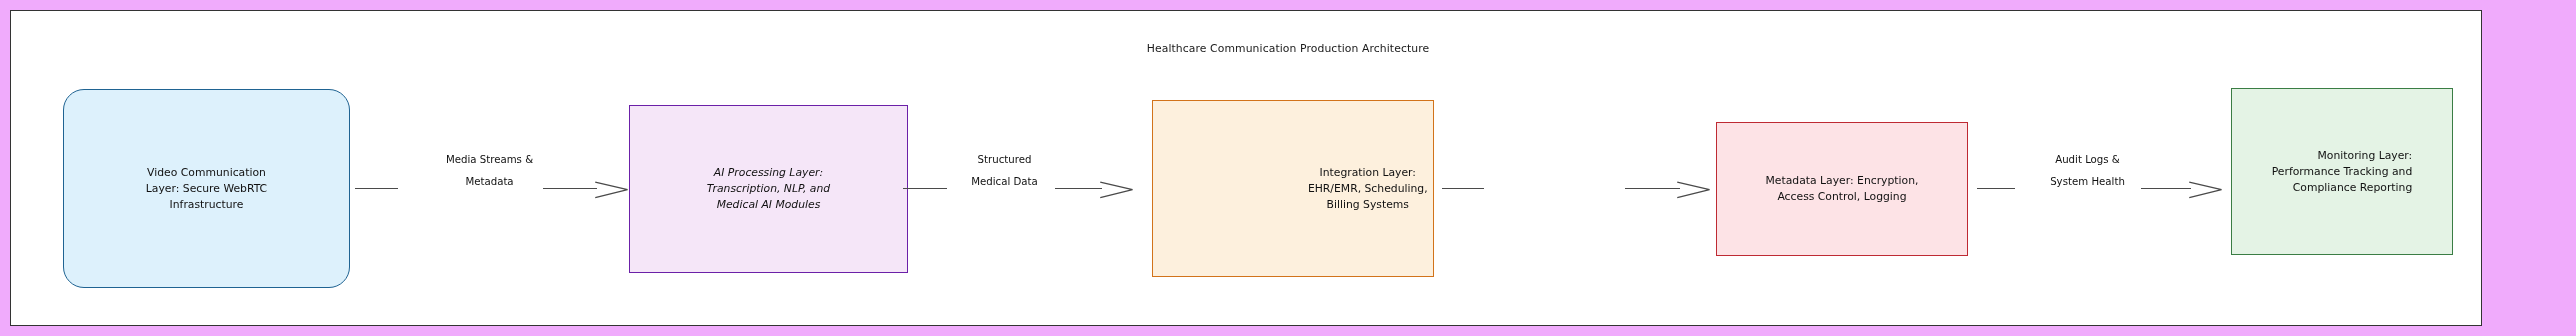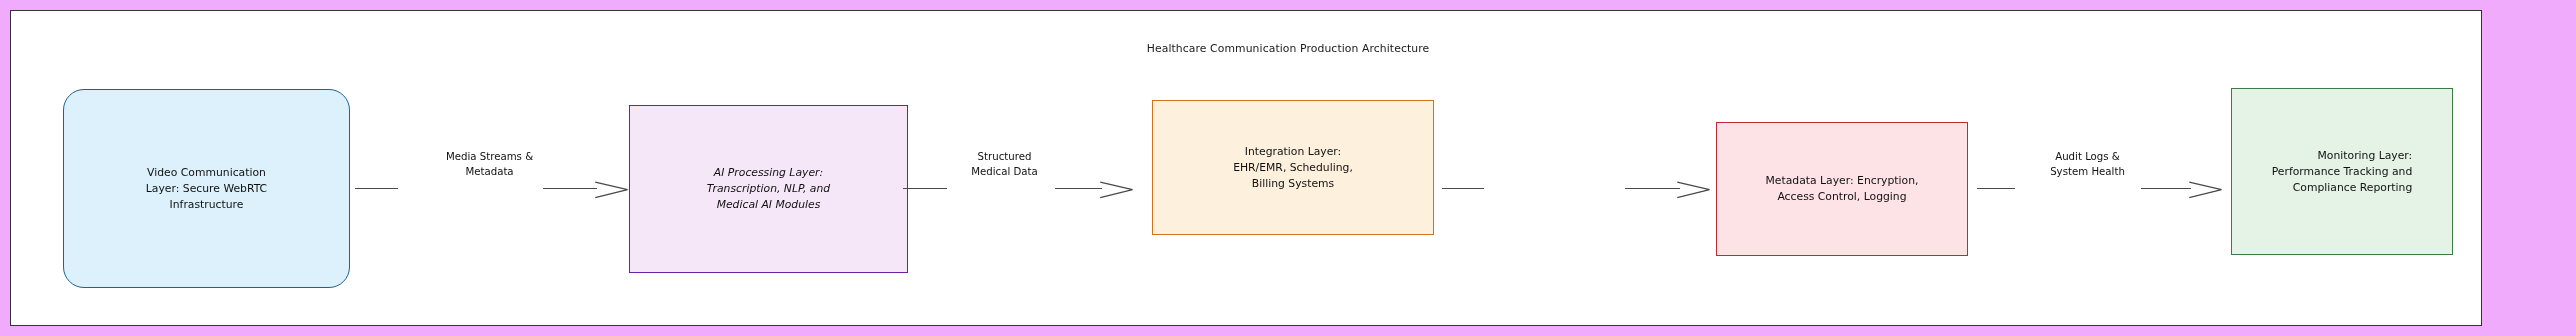--- a/index.html
+++ b/index.html
@@ -51,21 +51,21 @@
   .node-label {
     font-size: 10.8px;
     line-height: 16px;
     color: #111111;
     padding: 0 5.4px;
     white-space: pre-line;
   }
   
   #node-video      { left: 63px;  top: 89px; width: 287px; height: 199px; border-radius: 21px; }
   #node-ai         { left: 629px; top: 105px; width: 279px; height: 168px; }
-  #node-integration{ left: 1152px; top: 100px; width: 282px; height: 135px; }
+  #node-integration{ left: 1152px; top: 100px; width: 282px; height: 177px; justify-content: flex-end; }
   #node-security   { left: 1716px; top: 122px; width: 252px; height: 134px; }
   #node-monitoring { left: 2231px; top: 88px; width: 222px; height: 167px; text-align: right; }
 
   
   .edge {
     position: absolute;
     height: 59px;
     top: 159px;
   }
   .edge-line-left,
@@ -75,21 +75,21 @@
     height: 0;
     border-top: 1.1px solid #4a4a4a;
   }
   .edge-label {
     position: absolute;
     left: 0;
     top: 0;
     width: 100%;
     text-align: center;
     font-size: 10.2px;
-    line-height: 15px;
+    line-height: 22px;
     color: #111111;
     white-space: pre-line;
   }
   .arrowhead {
     position: absolute;
     top: 21.6px;
     width: 0;
     height: 0;
   }
   .arrowhead svg { display: block; }

